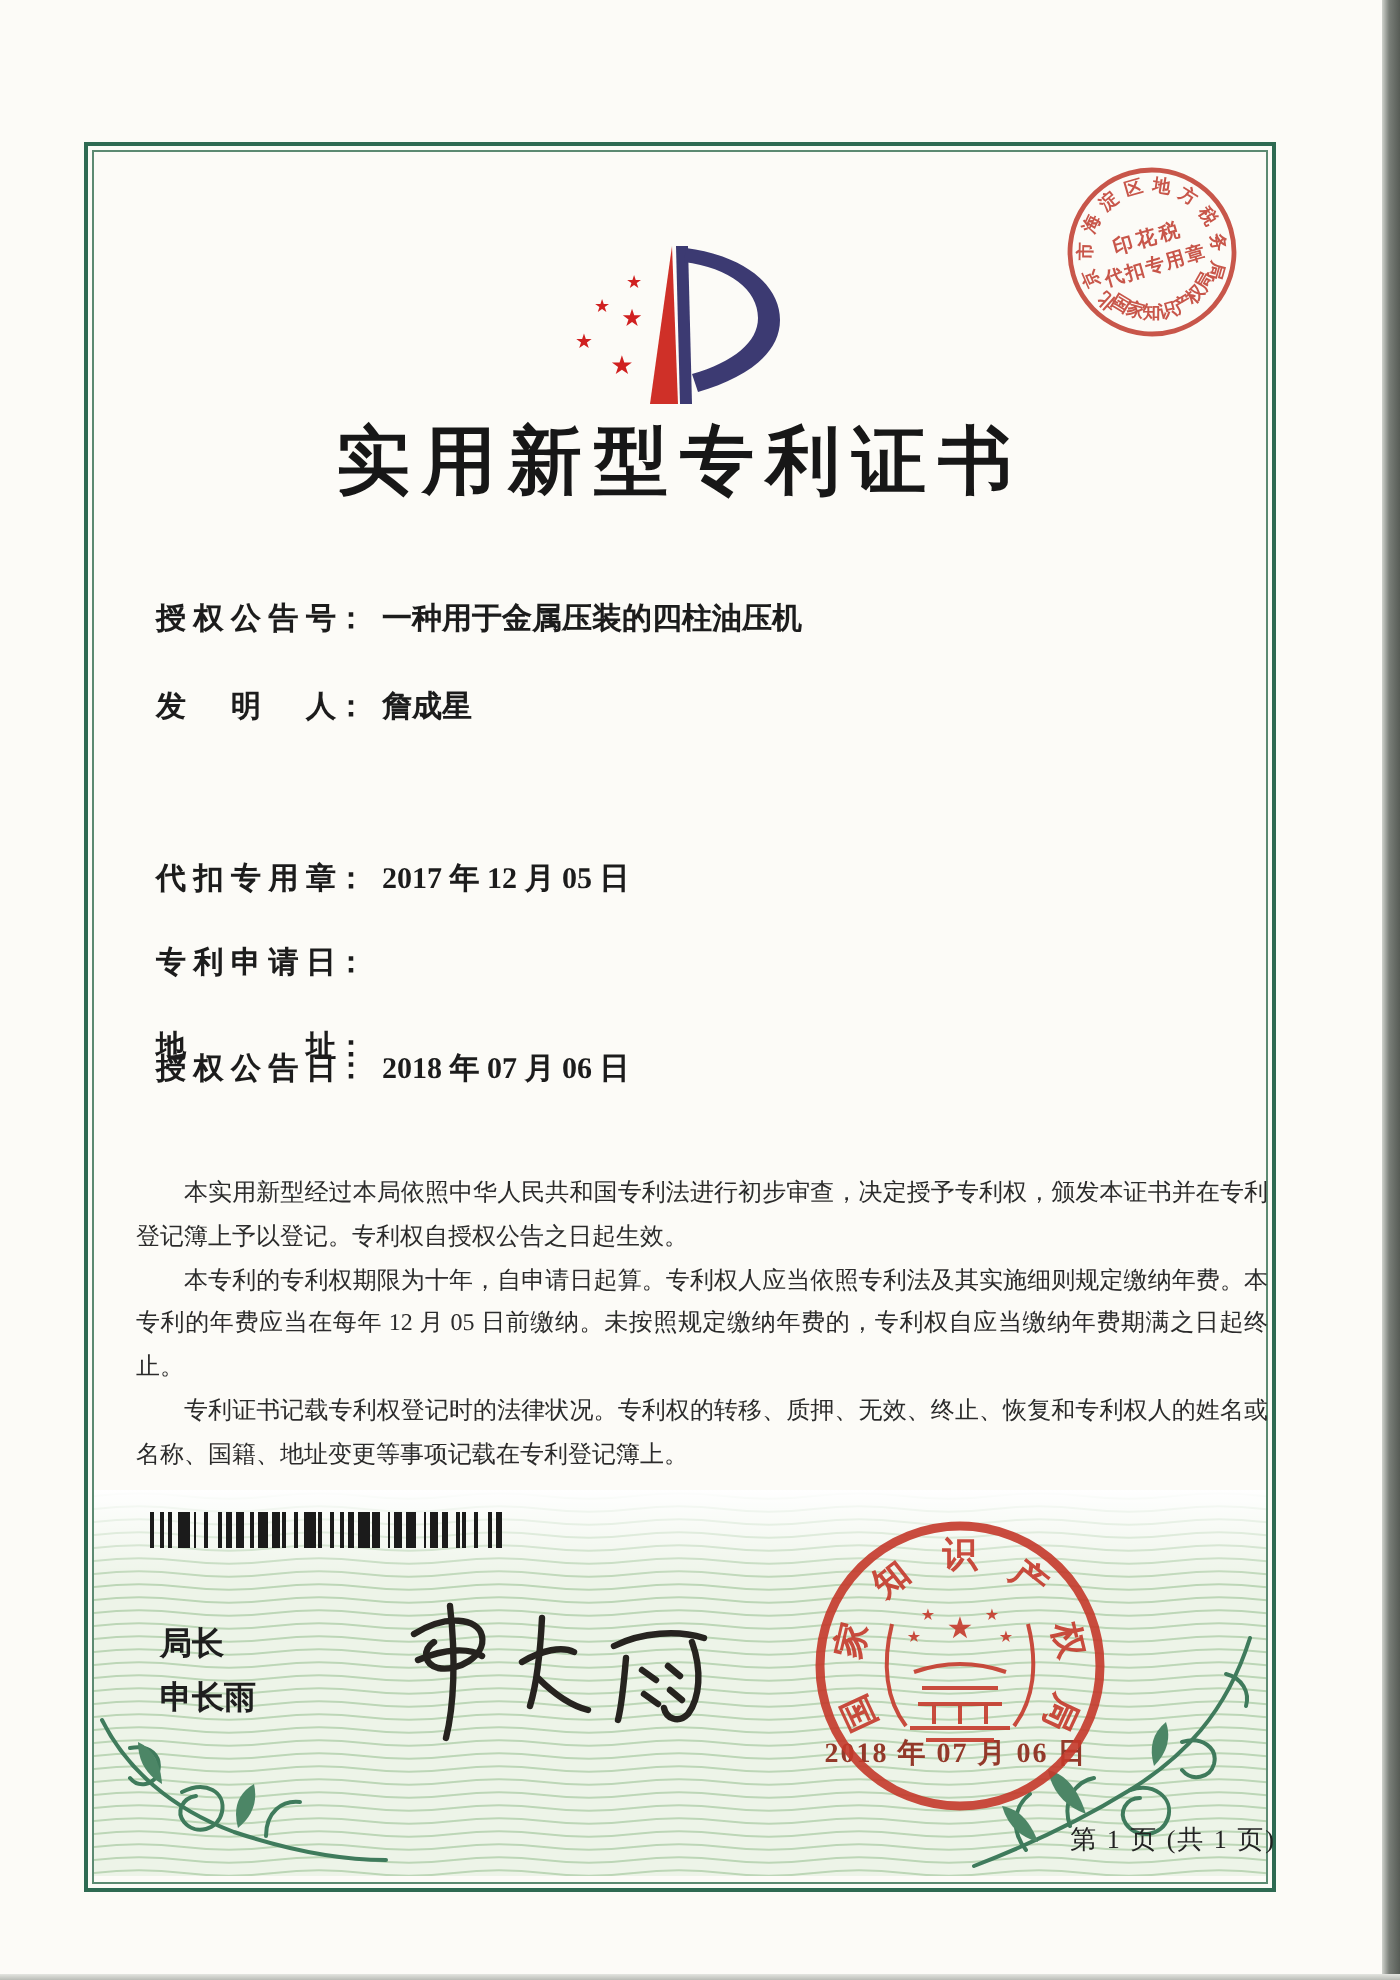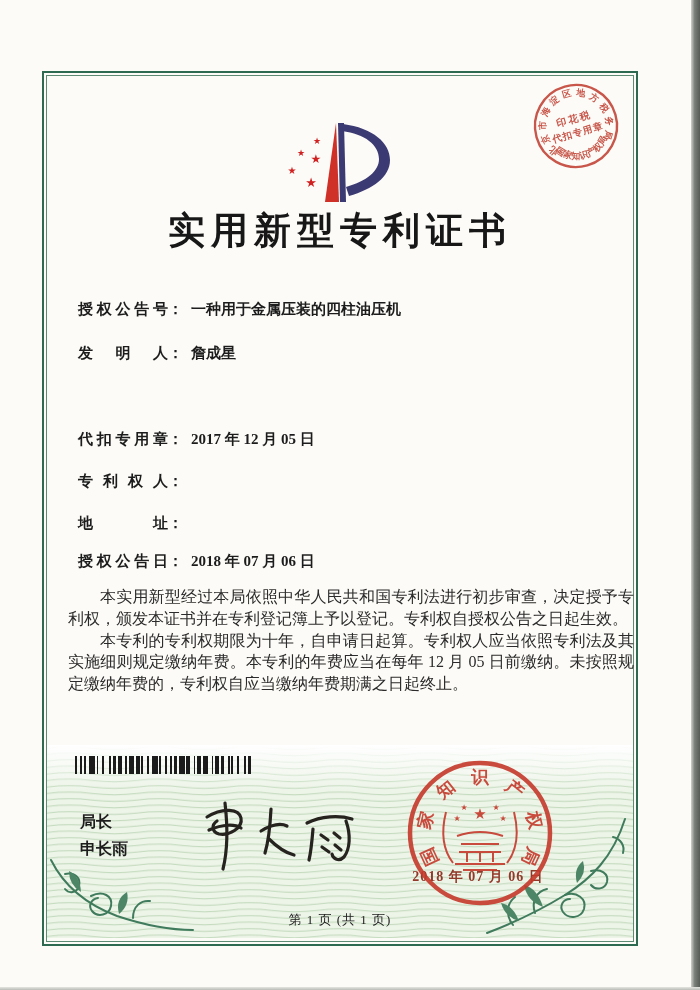--- a/index.html
+++ b/index.html
@@ -24,35 +24,35 @@
     font-size:37px; font-weight:bold; letter-spacing:6px; color:#171717; }
   .logo { position:absolute; left:283px; top:103px; }
   .tax-stamp { position:absolute; left:510px; top:60px; opacity:.85; }
   .frow { position:absolute; left:78px; display:flex; font-size:15px; font-weight:600; color:#1c1c1c; white-space:nowrap; }
   .jt { display:inline-block; width:90px; text-align:justify; text-align-last:justify; }
   .fvalue { margin-left:8px; }
   .fvalue.wrap { white-space:normal; width:428px; line-height:21px; }
   .pair1 { display:flex; width:270px; }
   .pair2 { display:flex; }
   .body-text { position:absolute; left:68px; top:586px; width:566px;
-    font-size:16px; line-height:21.8px; text-align:justify; color:#2b2b2b; }
+    font-size:12px; line-height:21.8px; text-align:justify; color:#2b2b2b; }
   .body-text p { text-indent:2em; }
   #barcode { position:absolute; left:75px; top:756px; width:185px; height:18px;
     display:flex; overflow:hidden; }
   #barcode span { flex:0 0 auto; height:100%; }
   #barcode .bar { background:#1b1b1b; }
   .signer-title { position:absolute; left:80px; top:812px; font-size:16px; font-weight:600; }
   .signer-name  { position:absolute; left:80px; top:839px; font-size:16px; font-weight:600; }
   .signature { position:absolute; left:183px; top:795px; }
   .seal-date { position:absolute; left:408px; top:868px; width:140px; text-align:center;
     font-size:14px; font-weight:bold; color:#93392a; letter-spacing:1px; z-index:3; }
   .seal { position:absolute; left:405px; top:758px; z-index:4; opacity:.9; }
   .flourish-br { position:absolute; left:473px; top:815px; z-index:2; }
   .flourish-bl { position:absolute; left:47px; top:856px; z-index:2; }
-  .footer { position:absolute; left:42px; top:911px; width:596px; text-align:center;
+  .footer { position:absolute; left:42px; top:911px; width:596px; text-align:right;
     font-size:13px; color:#222; z-index:3; letter-spacing:1px; }
   svg text { font-family:"Liberation Serif", serif; }
 </style>
 </head>
 <body>
 
 <div class="page">
 
   <div class="scan-edge-right"></div>
   <div class="scan-edge-bottom"></div>
@@ -150,35 +150,36 @@
   </div>
   <div class="frow" style="top:344px">
     <span class="flabel"><span class="jt">发明人</span><span>：</span></span>
     <span class="fvalue">詹成星</span>
   </div>
   <div class="frow" style="top:430px">
     <span class="flabel"><span class="jt">代扣专用章</span><span>：</span></span>
     <span class="fvalue">2017 年 12 月 05 日</span>
   </div>
   <div class="frow" style="top:472px">
-    <span class="flabel"><span class="jt">专利权人</span><span>：</span></span>
+    <span class="flabel"><span class="jt">专利申请日</span><span>：</span></span>
   </div>
   <div class="frow" style="top:514px">
     <span class="flabel"><span class="jt">地址</span><span>：</span></span>
   </div>
-  <div class="frow" style="top:552px">
+  <div class="frow" style="top:525px">
     <span class="pair1">
       <span class="flabel"><span class="jt">授权公告日</span><span>：</span></span>
       <span class="fvalue">2018 年 07 月 06 日</span>
     </span>
   </div>
 
   <div class="body-text">
     <p>本实用新型经过本局依照中华人民共和国专利法进行初步审查，决定授予专利权，颁发本证书并在专利登记簿上予以登记。专利权自授权公告之日起生效。</p>
     <p>本专利的专利权期限为十年，自申请日起算。专利权人应当依照专利法及其实施细则规定缴纳年费。本专利的年费应当在每年 12 月 05 日前缴纳。未按照规定缴纳年费的，专利权自应当缴纳年费期满之日起终止。</p>
+    <p>专利证书记载专利权登记时的法律状况。专利权的转移、质押、无效、终止、恢复和专利权人的姓名或名称、国籍、地址变更等事项记载在专利登记簿上。</p>
   </div>
 
   <div id="barcode">
       <span class="bar" style="width: 1.8px;"></span>
       <span class="gap" style="width: 3.6px;"></span>
       <span class="bar" style="width: 1.8px;"></span>
       <span class="gap" style="width: 1.8px;"></span>
       <span class="bar" style="width: 1.8px;"></span>
       <span class="gap" style="width: 3.6px;"></span>
       <span class="bar" style="width: 5.4px;"></span>

